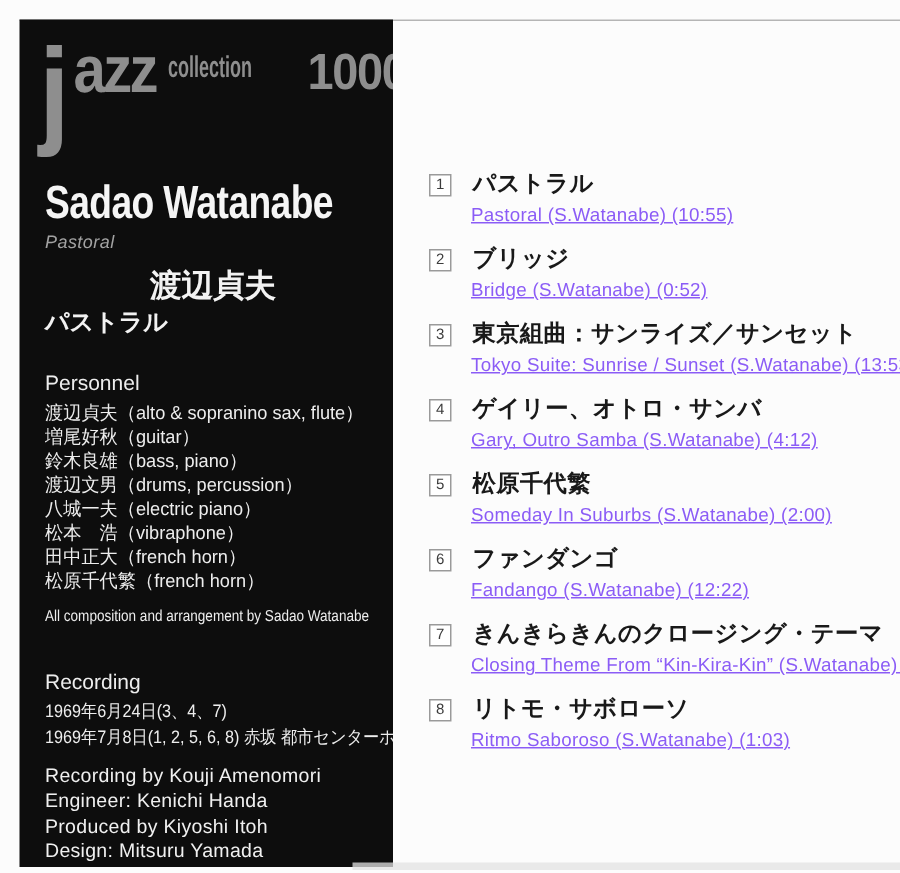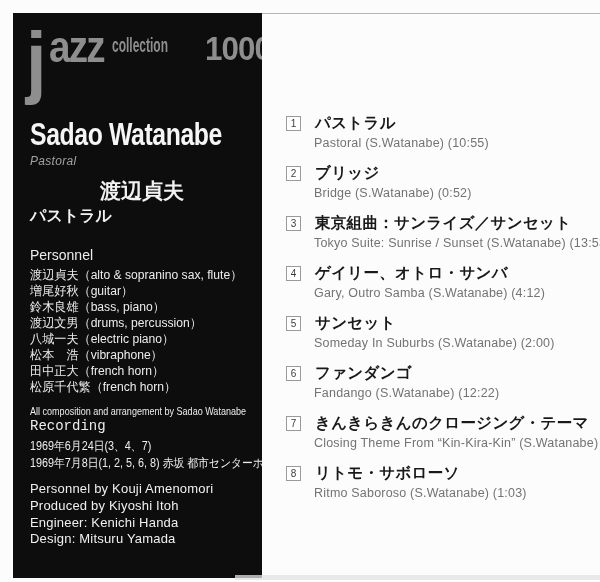--- a/index.html
+++ b/index.html
@@ -38,21 +38,21 @@
   .personnel-label{margin-top:22px;}
   .personnel-list{margin-top:3px;}
   .personnel-item{
     font-size:12.5px;line-height:16px;color:#ededed;white-space:nowrap;
     transform:scaleX(.97);transform-origin:left center;
   }
   .comp-note{
     font-size:10.5px;color:#ededed;margin-top:9px;line-height:1.4;white-space:nowrap;
     transform:scaleX(.86);transform-origin:left center;
   }
-  .recording-label{margin-top:0;font-family:Liberation Mono, monospace;}
+  .recording-label{margin-top:28px;}
   .recording-dates{margin-top:3px;}
   .recording-date{
     font-size:12px;line-height:16.5px;color:#ededed;white-space:nowrap;
     transform:scaleX(.90);transform-origin:left center;
   }
   .credits{margin-top:10px;}
   .credit-line{font-size:13px;line-height:16.8px;color:#f0f0f0;letter-spacing:.2px;white-space:nowrap;}
 
   
   .tracklist{position:absolute;left:286px;top:113px;width:305px;}
@@ -60,22 +60,22 @@
   .track-head{display:flex;align-items:flex-start;}
   .track-num{
     width:13px;height:13px;border:1px solid #9a9a9a;flex:none;margin-top:3px;
     font-size:10px;line-height:13px;text-align:center;color:#3c3c3c;background:#fff;
   }
   .track-title{
     margin-left:14px;font-size:15.5px;font-weight:bold;color:#191919;
     line-height:1.3;letter-spacing:.3px;white-space:nowrap;
   }
   .track-sub{
-    margin-left:28px;margin-top:3px;font-size:12.5px;color:#737373;
-    letter-spacing:.2px;white-space:nowrap;
+    margin-left:28px;margin-top:3px;font-size:12.5px;color:#8b5cf6;
+    letter-spacing:.2px;white-space:nowrap;text-decoration:underline;
   }
 </style>
 </head>
 <body>
 
 <div class="page">
   <div class="top-hairline"></div>
 
   <div class="panel">
 
@@ -107,23 +107,23 @@
 
     <div class="comp-note">All composition and arrangement by Sadao Watanabe</div>
 
     <div class="section-label recording-label">Recording</div>
     <div class="recording-dates">
       <div class="recording-date">1969年6月24日(3、4、7)</div>
       <div class="recording-date">1969年7月8日(1, 2, 5, 6, 8) 赤坂 都市センターホール</div>
     </div>
 
     <div class="credits">
-      <div class="credit-line">Personnel by Kouji Amenomori</div>
+      <div class="credit-line">Recording by Kouji Amenomori</div>
+      <div class="credit-line">Engineer: Kenichi Handa</div>
       <div class="credit-line">Produced by Kiyoshi Itoh</div>
-      <div class="credit-line">Engineer: Kenichi Handa</div>
       <div class="credit-line">Design: Mitsuru Yamada</div>
     </div>
   </div>
 
   <div class="tracklist">
 
     <div class="track">
       <div class="track-head">
         <div class="track-num">1</div>
         <div class="track-title">パストラル</div>
@@ -151,21 +151,21 @@
       <div class="track-head">
         <div class="track-num">4</div>
         <div class="track-title">ゲイリー、オトロ・サンバ</div>
       </div>
       <div class="track-sub">Gary, Outro Samba (S.Watanabe) (4:12)</div>
     </div>
 
     <div class="track">
       <div class="track-head">
         <div class="track-num">5</div>
-        <div class="track-title">サンセット</div>
+        <div class="track-title">松原千代繁</div>
       </div>
       <div class="track-sub">Someday In Suburbs (S.Watanabe) (2:00)</div>
     </div>
 
     <div class="track">
       <div class="track-head">
         <div class="track-num">6</div>
         <div class="track-title">ファンダンゴ</div>
       </div>
       <div class="track-sub">Fandango (S.Watanabe) (12:22)</div>

